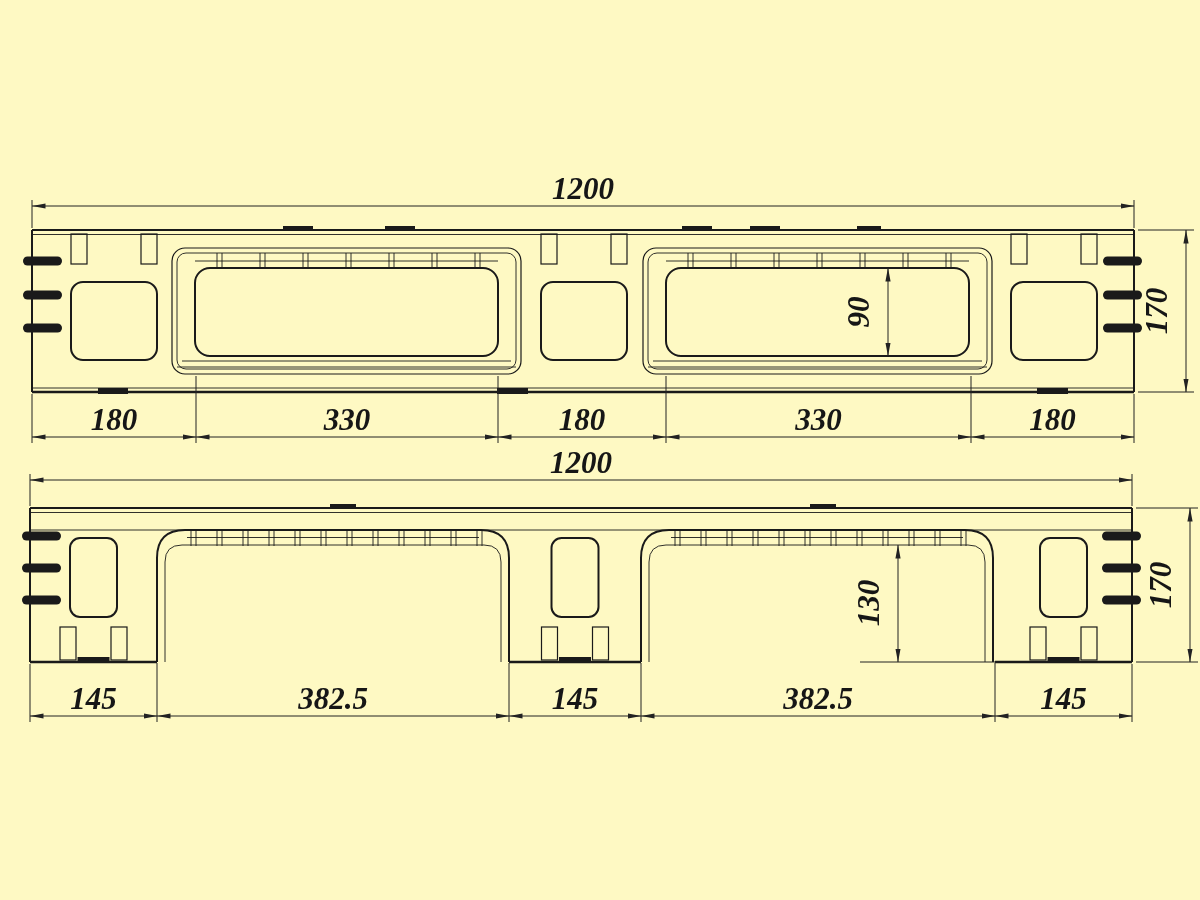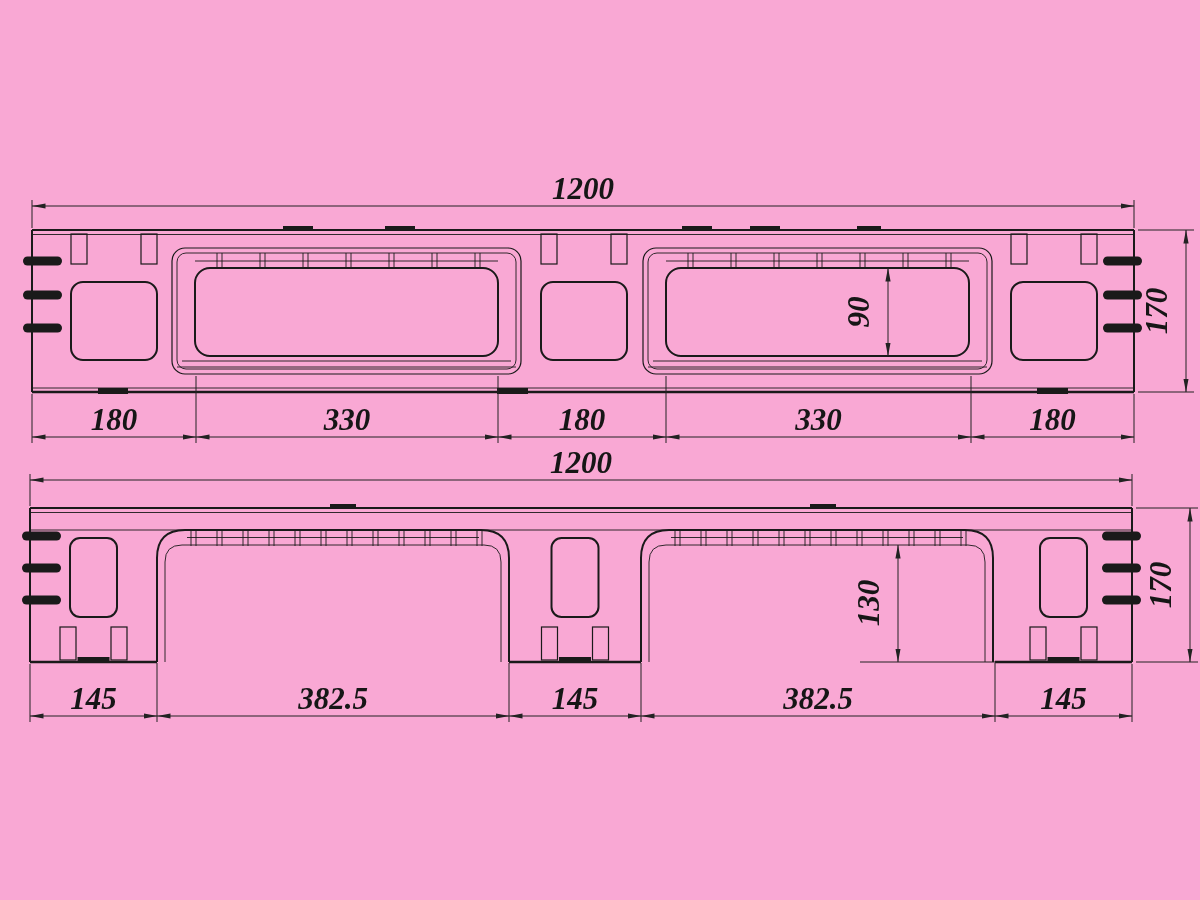--- a/index.html
+++ b/index.html
@@ -1,17 +1,17 @@
 <!DOCTYPE html>
 <html><head>
 <meta charset="utf-8">
 <style>
   html,body{margin:0;padding:0;background:#e8e8e8;}
   .page{
-    width:1200px;height:900px;background:#f9a8d4;position:relative;overflow:hidden;
+    width:1200px;height:900px;background:#fef9c3;position:relative;overflow:hidden;
     font-family:"Liberation Serif", serif;
   }
   svg{display:block;}
   .ln{stroke:#1a1a1a;stroke-width:1.2;fill:none;stroke-linecap:butt;}
   .ln2{stroke-width:2;}
   .ln3{stroke-width:2.6;}
   .thin{stroke-width:0.9;}
   .fillb{fill:#1a1a1a;stroke:none;}
   .dim{stroke:#222222;stroke-width:1;fill:none;}
   .dimtxt{

